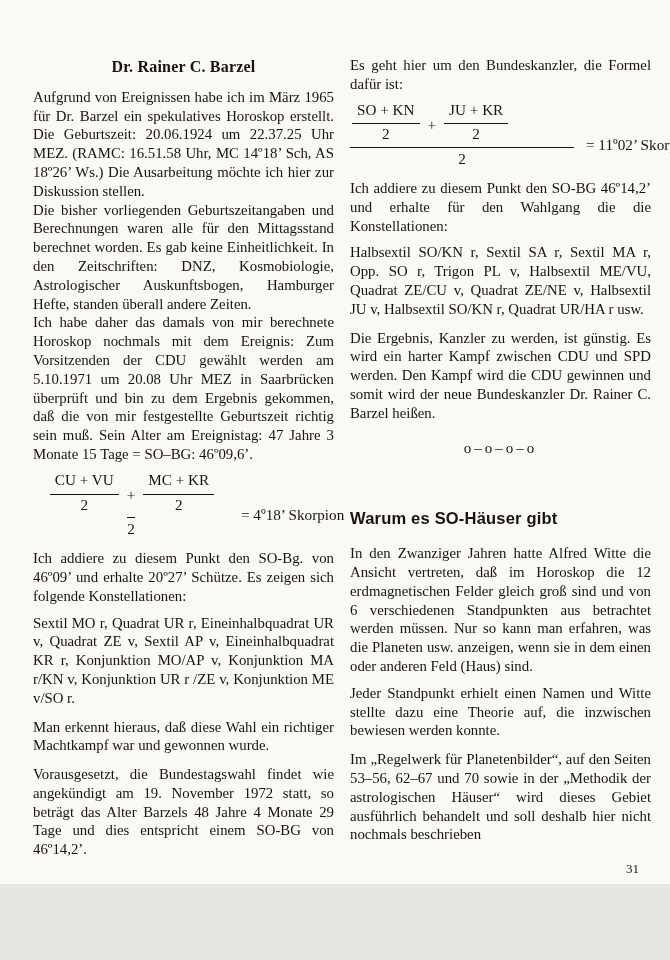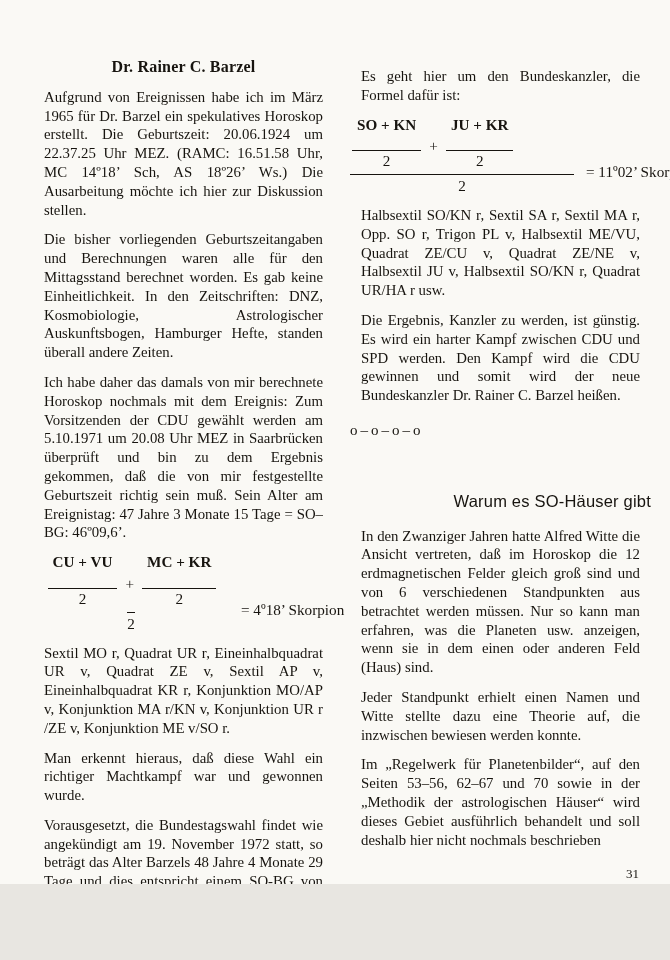--- a/index.html
+++ b/index.html
@@ -17,42 +17,42 @@
     top:56px;
     width:301px;
     font-size:14.8px;
     line-height:18.8px;
     text-align:justify;
     hyphens:auto;
     -webkit-hyphens:auto;
   }
   .col-left{left:33px;}
   .col-right{left:350px;}
-  .col p{margin:11px;}
+  .col p{margin:0;}
   .article-title{
     font-size:16px;
     font-weight:bold;
     text-align:center;
     margin:2px 0 11px 0;
     letter-spacing:.2px;
   }
   .section-title{
     font-family:"Liberation Sans", sans-serif;
     font-size:16.5px;
-    font-weight:normal;
-    text-align:right;
+    font-weight:bold;
+    text-align:left;
     margin:0 0 16px 0;
     letter-spacing:.2px;
   }
   .mt4{margin-top:4px !important;}
   .mt6{margin-top:6px !important;}
   .mt8{margin-top:8px !important;}
   .mt10{margin-top:10px !important;}
   .separator{
-    text-align:left;
+    text-align:center;
     letter-spacing:3px;
     margin:16px 0 52px 0;
     font-size:15px;
   }
   
   .formula{
     display:flex;
     align-items:flex-end;
     margin:7px 0 10px 0;
     font-size:15.2px;
@@ -60,21 +60,21 @@
   }
   .bigfrac{display:inline-flex;flex-direction:column;}
   .col-left .bigfrac{min-width:196px;align-items:center;}
   .col-right .bigfrac{min-width:224px;}
   .numrow{
     display:flex;
     align-items:center;
     padding:0 0 3px 2px;
   }
   .frac{display:inline-flex;flex-direction:column;align-items:center;}
-  .fnum{border-bottom:1.6px solid #17140f;padding:0 5px 16px 5px;font-weight:bold;}
+  .fnum{border-bottom:1.6px solid #17140f;padding:0 5px 4px 5px;}
   .fden{padding-top:1px;}
   .plus{margin:0 8px;transform:translateY(3px);}
   .outerden{
     border-top:1.6px solid #17140f;
     text-align:center;
     padding-top:2px;
   }
   .fresult{margin-left:12px;margin-bottom:14px;white-space:nowrap;}
   
   .last-line{
@@ -112,20 +112,21 @@
           <span class="frac">
             <span class="fnum">MC + KR</span>
             <span class="fden">2</span>
           </span>
         </div>
         <div class="outerden">2</div>
       </div>
       <span class="fresult">= 4º18’ Skorpion</span>
     </div>
 
+    <p class="mt10">Ich addiere zu diesem Punkt den SO-Bg. von 46º09’ und erhalte 20º27’ Schütze. Es zeigen sich folgende Konstellationen:</p>
     <p class="mt8">Sextil MO r, Quadrat UR r, Eineinhalbquadrat UR v, Quadrat ZE v, Sextil AP v, Eineinhalbquadrat KR r, Konjunktion MO/AP v, Konjunktion MA r/KN v, Konjunktion UR r /ZE v, Konjunktion ME v/SO r.</p>
     <p class="mt10">Man erkennt hieraus, daß diese Wahl ein richtiger Machtkampf war und gewonnen wurde.</p>
     <p class="mt10">Vorausgesetzt, die Bundestagswahl findet wie angekündigt am 19. November 1972 statt, so beträgt das Alter Barzels 48 Jahre 4 Monate 29 Tage und dies entspricht einem SO-BG von 46º14,2’.</p>
   </div>
 
   <div class="col col-right">
     <p>Es geht hier um den Bundeskanzler, die Formel dafür ist:</p>
 
     <div class="formula">
       <div class="bigfrac">
@@ -138,20 +139,21 @@
           <span class="frac">
             <span class="fnum">JU + KR</span>
             <span class="fden">2</span>
           </span>
         </div>
         <div class="outerden">2</div>
       </div>
       <span class="fresult">= 11º02’ Skorpion</span>
     </div>
 
+    <p class="mt6">Ich addiere zu diesem Punkt den SO-BG 46º14,2’ und erhalte für den Wahlgang die die Konstellationen:</p>
     <p class="mt8">Halbsextil SO/KN r, Sextil SA r, Sextil MA r, Opp. SO r, Trigon PL v, Halbsextil ME/VU, Quadrat ZE/CU v, Quadrat ZE/NE v, Halbsextil JU v, Halbsextil SO/KN r, Quadrat UR/HA r usw.</p>
     <p class="mt10">Die Ergebnis, Kanzler zu werden, ist günstig. Es wird ein harter Kampf zwischen CDU und SPD werden. Den Kampf wird die CDU gewinnen und somit wird der neue Bundeskanzler Dr. Rainer C. Barzel heißen.</p>
 
     <div class="separator">o–o–o–o</div>
 
     <h2 class="section-title">Warum es SO-Häuser gibt</h2>
 
     <p>In den Zwanziger Jahren hatte Alfred Witte die Ansicht vertreten, daß im Horoskop die 12 erdmagnetischen Felder gleich groß sind und von 6 verschiedenen Standpunkten aus betrachtet werden müssen. Nur so kann man erfahren, was die Planeten usw. anzeigen, wenn sie in dem einen oder anderen Feld (Haus) sind.</p>
     <p class="mt8">Jeder Standpunkt erhielt einen Namen und Witte stellte dazu eine Theorie auf, die inzwischen bewiesen werden konnte.</p>
     <p class="mt10">Im „Regelwerk für Planetenbilder“, auf den Seiten 53–56, 62–67 und 70 sowie in der „Methodik der astrologischen Häuser“ wird dieses Gebiet ausführlich behandelt und soll deshalb hier nicht nochmals beschrieben</p>

